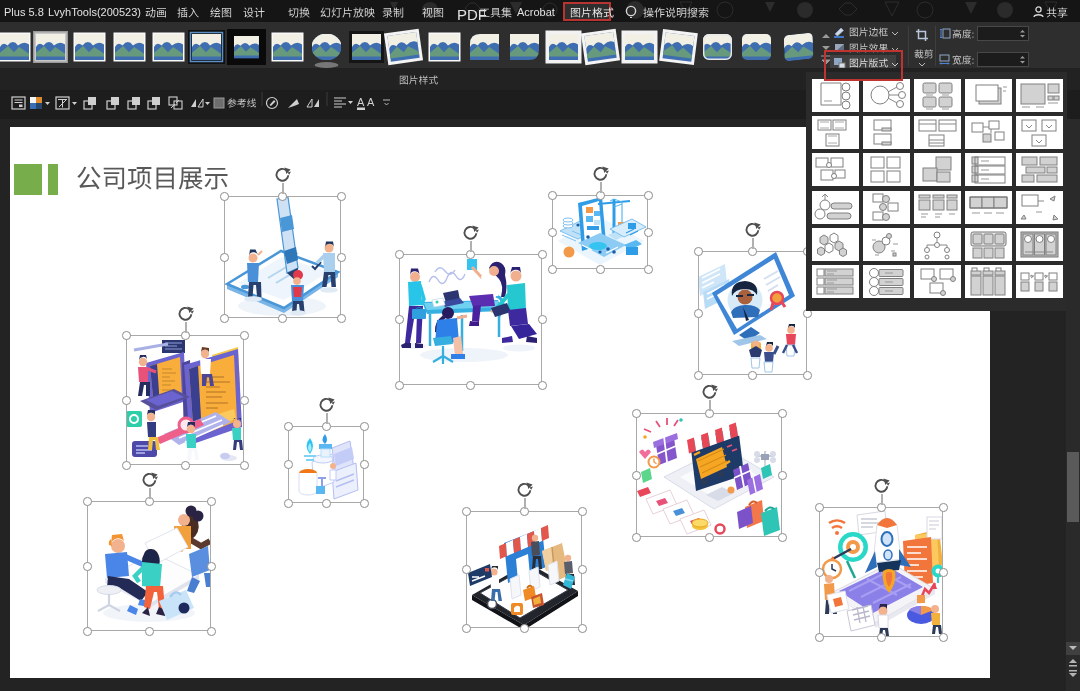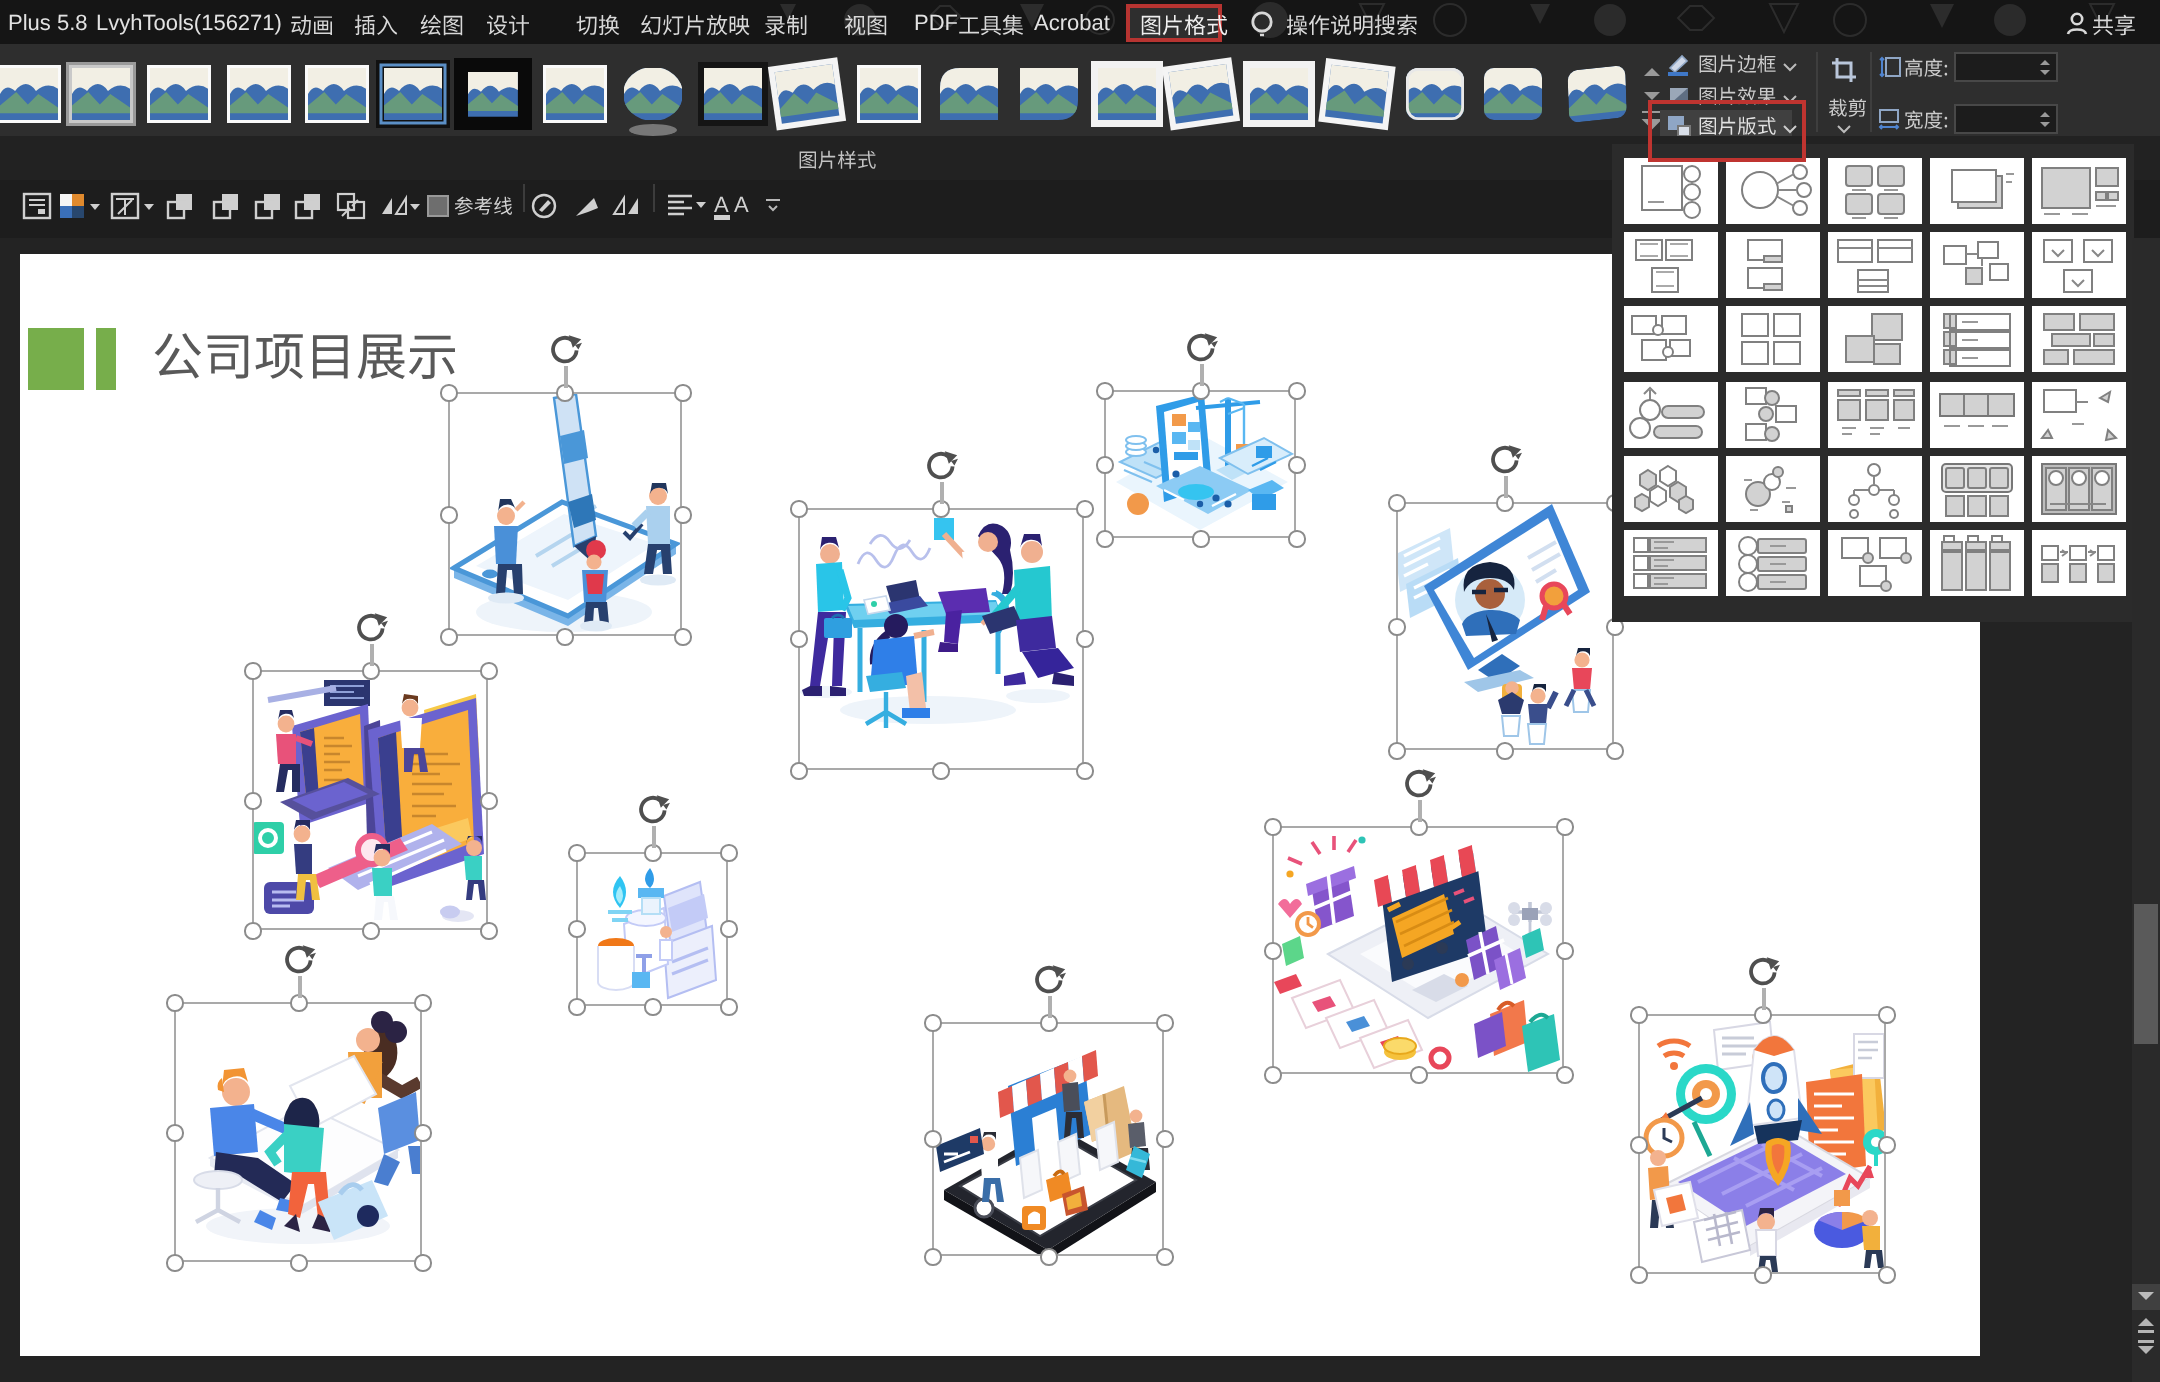--- a/index.html
+++ b/index.html
@@ -25,21 +25,21 @@
       <path d="M465 3 l6 0 l6 6 l-6 6 l-6 0 l-6 -6 Z" stroke="#2c2c2c"></path>
       <path d="M505 2 L512 16 L519 2 Z" stroke="#2c2c2c"></path>
       <circle cx="545" cy="10" r="8" stroke="#2c2c2c"></circle>
       <path d="M585 2 L591 14 L597 2 Z" fill="#2c2c2c"></path>
       <circle cx="625" cy="10" r="8" fill="#2b2b2b"></circle>
       <path d="M665 2 L671 14 L677 2 Z" stroke="#2c2c2c"></path>
     </svg>
 
 <span class="lat" style="left:4px;top:6px;font-size:11px">Plus 5.8</span>
 
-<span class="lat" style="left:48px;top:6px;font-size:11px">LvyhTools(156271)</span>
+<span class="lat" style="left:48px;top:6px;font-size:11px">LvyhTools(200523)</span>
 
 <svg style="position:absolute;left:145px;top:6.5px" width="24" height="15">
       <path d="M1 1.3V2.1H5.2V1.3ZM7.2 0.6C7.2 1.4 7.2 2.2 7.1 3H5.6V3.8H7.1C7 6.3 6.5 8.6 5 10C5.3 10.1 5.5 10.4 5.7 10.5C7.3 9 7.8 6.5 7.9 3.8H9.6C9.4 7.7 9.3 9.1 9 9.5C8.9 9.6 8.8 9.6 8.6 9.6C8.3 9.6 7.8 9.6 7.1 9.6C7.3 9.8 7.4 10.2 7.4 10.4C8 10.4 8.6 10.4 8.9 10.4C9.3 10.4 9.5 10.3 9.7 10C10.1 9.5 10.2 7.9 10.4 3.4C10.4 3.3 10.4 3 10.4 3H8C8 2.2 8 1.4 8 0.6ZM1 9.2 1 9.2V9.2C1.2 9.1 1.6 8.9 4.7 8.2L4.9 9L5.6 8.7C5.4 8 4.9 6.7 4.5 5.7L3.8 5.9C4 6.4 4.3 7 4.5 7.5L1.8 8.1C2.3 7.1 2.7 5.9 3 4.7H5.4V4H0.6V4.7H2.1C1.8 6 1.4 7.3 1.2 7.7C1 8.1 0.9 8.4 0.7 8.4C0.8 8.6 0.9 9 1 9.2Z M12 1.2V1.9H21V1.2ZM13.8 3.2V8.1H19.1V3.2ZM14.5 6H16.1V7.4H14.5ZM16.8 6H18.4V7.4H16.8ZM14.5 3.9H16.1V5.3H14.5ZM16.8 3.9H18.4V5.3H16.8ZM12 3.9V10H20.2V10.5H21V3.8H20.2V9.2H12.8V3.9Z" fill="#d8d8d8"></path>
     </svg>
 
 <svg style="position:absolute;left:177px;top:6.5px" width="24" height="15">
       <path d="M8.1 7V7.7H9.3V9.3H7.6V3.8H10.4V3H7.6V1.6C8.5 1.5 9.3 1.4 9.9 1.2L9.5 0.5C8.3 0.9 6.1 1.1 4.4 1.2C4.5 1.4 4.6 1.7 4.6 1.9C5.3 1.9 6.1 1.8 6.9 1.7V3H4V3.8H6.9V9.3H5.1V7.7H6.4V7H5.1V5.7C5.5 5.5 6 5.4 6.4 5.2L6 4.5C5.6 4.8 4.9 5 4.3 5.2V10.5H5.1V10H9.3V10.6H10.1V4.9H8V5.6H9.3V7ZM1.8 0.4V2.7H0.6V3.4H1.8V5.9L0.4 6.3L0.6 7.1L1.8 6.7V9.6C1.8 9.7 1.7 9.8 1.6 9.8C1.5 9.8 1.2 9.8 0.8 9.8C0.9 10 1 10.3 1 10.5C1.6 10.5 2 10.5 2.2 10.4C2.5 10.2 2.6 10 2.6 9.6V6.5L3.8 6.1L3.7 5.4L2.6 5.7V3.4H3.6V2.7H2.6V0.4Z M14.2 1.4C15 1.9 15.5 2.5 16 3.2C15.3 6.3 13.9 8.5 11.5 9.8C11.7 10 12.1 10.3 12.2 10.5C14.4 9.2 15.9 7.2 16.7 4.3C17.9 6.5 18.7 9 21.2 10.4C21.2 10.2 21.5 9.7 21.6 9.5C17.9 7.3 18.3 3.2 14.8 0.7Z" fill="#d8d8d8"></path>
     </svg>
 
 <svg style="position:absolute;left:210px;top:6.5px" width="24" height="15">
@@ -59,21 +59,21 @@
     </svg>
 
 <svg style="position:absolute;left:382px;top:6.5px" width="24" height="15">
       <path d="M1.5 6.2C2.2 6.6 3.1 7.2 3.5 7.6L4.1 7.1C3.6 6.6 2.7 6.1 2 5.7ZM1.5 1.1V1.8H8.1L8.1 2.8H1.8V3.6H8.1L8 4.6H0.7V5.3H5.1V7.3C3.5 8 1.8 8.7 0.7 9.1L1.2 9.8C2.3 9.4 3.7 8.7 5.1 8.1V9.7C5.1 9.8 5 9.9 4.8 9.9C4.7 9.9 4 9.9 3.4 9.9C3.5 10.1 3.6 10.4 3.7 10.6C4.5 10.6 5.1 10.6 5.4 10.5C5.8 10.3 5.9 10.1 5.9 9.7V7.1C6.9 8.5 8.2 9.6 9.9 10.1C10.1 9.9 10.3 9.6 10.5 9.4C9.3 9.1 8.3 8.5 7.4 7.7C8.1 7.3 9 6.7 9.6 6.1L8.9 5.6C8.4 6.1 7.6 6.8 6.9 7.2C6.5 6.8 6.2 6.2 5.9 5.7V5.3H10.3V4.6H8.8C8.9 3.5 9 2.1 9 1.1L8.4 1L8.2 1.1Z M18.4 1.5V7.5H19.2V1.5ZM20.4 0.6V9.4C20.4 9.6 20.3 9.7 20.2 9.7C20 9.7 19.3 9.7 18.7 9.6C18.8 9.9 18.9 10.3 19 10.5C19.8 10.5 20.4 10.5 20.7 10.4C21.1 10.2 21.2 10 21.2 9.4V0.6ZM12.6 0.7C12.3 1.8 12 2.9 11.5 3.6C11.7 3.7 12 3.8 12.2 3.9C12.4 3.6 12.6 3.2 12.7 2.8H14.2V3.9H11.5V4.7H14.2V5.8H12V9.7H12.7V6.6H14.2V10.5H15V6.6H16.5V8.8C16.5 8.9 16.5 9 16.3 9C16.2 9 15.9 9 15.4 9C15.5 9.2 15.6 9.5 15.6 9.7C16.2 9.7 16.7 9.7 16.9 9.6C17.2 9.4 17.3 9.2 17.3 8.8V5.8H15V4.7H17.6V3.9H15V2.8H17.2V2H15V0.5H14.2V2H13C13.1 1.7 13.2 1.3 13.3 0.9Z" fill="#d8d8d8"></path>
     </svg>
 
 <svg style="position:absolute;left:422px;top:6.5px" width="24" height="15">
       <path d="M4.9 1V6.8H5.8V1.7H9.2V6.8H10V1ZM1.7 0.8C2.1 1.3 2.5 1.9 2.7 2.3L3.4 1.8C3.2 1.5 2.8 0.9 2.3 0.5ZM7 2.5V4.7C7 6.4 6.7 8.5 3.9 10C4.1 10.1 4.3 10.4 4.4 10.6C6.1 9.7 6.9 8.5 7.4 7.3V9.5C7.4 10.2 7.7 10.4 8.4 10.4H9.4C10.4 10.4 10.5 9.9 10.6 8.2C10.4 8.2 10.1 8.1 9.9 7.9C9.9 9.5 9.8 9.8 9.4 9.8H8.5C8.2 9.8 8.2 9.7 8.2 9.4V6.6H7.6C7.8 6 7.8 5.3 7.8 4.7V2.5ZM0.7 2.3V3.1H3.4C2.7 4.5 1.6 5.9 0.4 6.6C0.5 6.8 0.7 7.2 0.8 7.4C1.2 7.1 1.7 6.7 2.1 6.3V10.5H2.9V5.8C3.3 6.3 3.7 6.9 3.9 7.3L4.5 6.6C4.3 6.4 3.5 5.5 3.1 5C3.6 4.3 4.1 3.5 4.4 2.6L3.9 2.3L3.8 2.3Z M15.1 6.6C16 6.8 17.1 7.2 17.7 7.5L18.1 6.9C17.5 6.6 16.4 6.3 15.5 6.1ZM14 8C15.5 8.2 17.4 8.6 18.5 9L18.9 8.4C17.8 8 15.9 7.6 14.4 7.4ZM11.9 0.9V10.6H12.7V10.1H20.3V10.6H21.1V0.9ZM12.7 9.4V1.7H20.3V9.4ZM15.6 1.9C15 2.8 14.1 3.7 13.1 4.2C13.3 4.3 13.6 4.6 13.7 4.7C14 4.5 14.4 4.2 14.7 3.9C15 4.3 15.4 4.6 15.9 4.9C14.9 5.3 13.9 5.7 12.9 5.9C13.1 6 13.2 6.3 13.3 6.5C14.4 6.3 15.5 5.9 16.6 5.3C17.5 5.8 18.5 6.2 19.6 6.4C19.7 6.2 19.9 5.9 20.1 5.8C19.1 5.6 18.1 5.3 17.3 4.9C18.1 4.4 18.8 3.8 19.2 3L18.8 2.7L18.6 2.8H15.8C16 2.6 16.1 2.4 16.2 2.1ZM15.2 3.5 15.2 3.4H18.1C17.7 3.8 17.2 4.2 16.6 4.6C16 4.2 15.5 3.9 15.2 3.5Z" fill="#d8d8d8"></path>
     </svg>
 
-<span class="lat" style="left:457px;top:6px;font-size:11px">PDF</span>
+<span class="lat" style="left:457px;top:6px;font-size:15px">PDF</span>
 <svg style="position:absolute;left:479px;top:6.5px" width="35" height="15">
       <path d="M0.6 8.9V9.7H10.5V8.9H5.9V2.5H9.9V1.7H1.1V2.5H5V8.9Z M17.7 8.8C18.9 9.3 20.2 10 20.9 10.6L21.6 10C20.8 9.4 19.4 8.7 18.2 8.2ZM14.6 8.2C13.9 8.8 12.6 9.5 11.4 10C11.6 10.1 11.9 10.4 12 10.6C13.2 10.1 14.5 9.4 15.4 8.7ZM13.3 1V7.4H11.6V8.1H21.5V7.4H19.8V1ZM14.1 7.4V6.4H19V7.4ZM14.1 3.2H19V4.2H14.1ZM14.1 2.6V1.7H19V2.6ZM14.1 4.8H19V5.8H14.1Z M27.1 6.5V7.2H22.6V7.9H26.3C25.3 8.7 23.7 9.4 22.3 9.7C22.5 9.9 22.7 10.2 22.9 10.4C24.3 10 25.9 9.2 27.1 8.2V10.5H27.9V8.2C29 9.1 30.7 9.9 32.1 10.4C32.2 10.1 32.5 9.8 32.6 9.7C31.3 9.3 29.7 8.7 28.7 7.9H32.4V7.2H27.9V6.5ZM27.4 3.6V4.3H24.7V3.6ZM27.1 0.6C27.3 0.9 27.5 1.3 27.6 1.6H25.1C25.4 1.3 25.6 0.9 25.8 0.6L24.9 0.4C24.4 1.4 23.5 2.6 22.3 3.5C22.5 3.7 22.8 3.9 22.9 4.1C23.3 3.8 23.6 3.5 23.9 3.2V6.7H24.7V6.3H32.1V5.7H28.2V4.9H31.3V4.3H28.2V3.6H31.3V3H28.2V2.3H31.8V1.6H28.5C28.4 1.3 28.1 0.8 27.9 0.4ZM27.4 3H24.7V2.3H27.4ZM27.4 4.9V5.7H24.7V4.9Z" fill="#d8d8d8"></path>
     </svg>
 
 <span class="lat" style="left:517px;top:6px;font-size:11px">Acrobat</span>
 
 <div class="abs" style="left:563px;top:2px;width:48px;height:19px;background:#2e2e2e;border:2px solid #b73431"></div>
 <svg style="position:absolute;left:570px;top:6.5px" width="46" height="15">
       <path d="M4.1 6.6C5 6.8 6.1 7.2 6.7 7.5L7.1 6.9C6.5 6.6 5.4 6.3 4.5 6.1ZM3 8C4.5 8.2 6.4 8.6 7.5 9L7.9 8.4C6.8 8 4.9 7.6 3.4 7.4ZM0.9 0.9V10.6H1.7V10.1H9.3V10.6H10.1V0.9ZM1.7 9.4V1.7H9.3V9.4ZM4.6 1.9C4 2.8 3.1 3.7 2.1 4.2C2.3 4.3 2.6 4.6 2.7 4.7C3 4.5 3.4 4.2 3.7 3.9C4 4.3 4.4 4.6 4.9 4.9C3.9 5.3 2.9 5.7 1.9 5.9C2.1 6 2.2 6.3 2.3 6.5C3.4 6.3 4.5 5.9 5.6 5.3C6.5 5.8 7.5 6.2 8.6 6.4C8.7 6.2 8.9 5.9 9.1 5.8C8.1 5.6 7.1 5.3 6.3 4.9C7.1 4.4 7.8 3.8 8.2 3L7.8 2.7L7.6 2.8H4.8C5 2.6 5.1 2.4 5.2 2.1ZM4.2 3.5 4.2 3.4H7.1C6.7 3.8 6.2 4.2 5.6 4.6C5 4.2 4.5 3.9 4.2 3.5Z M13 0.7V4.4C13 6.3 12.8 8.4 11.4 9.9C11.6 10.1 11.9 10.4 12.1 10.6C13.1 9.5 13.5 8.1 13.7 6.7H18.3V10.6H19.2V5.9H13.8C13.8 5.4 13.8 4.9 13.8 4.4V4.1H20.9V3.3H17.8V0.5H17V3.3H13.8V0.7Z M28.3 2.3H30.7C30.4 3 30 3.7 29.4 4.2C28.9 3.7 28.5 3.1 28.2 2.6ZM24.2 0.4V2.8H22.6V3.6H24.1C23.8 5.1 23 6.8 22.3 7.8C22.5 7.9 22.7 8.3 22.7 8.5C23.3 7.8 23.8 6.6 24.2 5.3V10.5H25V5C25.3 5.5 25.7 6.1 25.9 6.4L26.4 5.8C26.2 5.5 25.3 4.4 25 4.1V3.6H26.3L26 3.8C26.2 3.9 26.5 4.2 26.6 4.4C27 4 27.4 3.6 27.7 3.2C28 3.7 28.4 4.2 28.9 4.7C28 5.5 26.9 6.1 25.8 6.5C25.9 6.6 26.1 7 26.2 7.2C26.5 7 26.8 6.9 27.1 6.8V10.6H27.9V10.1H30.9V10.5H31.7V6.7L32.2 6.9C32.4 6.7 32.6 6.4 32.7 6.2C31.7 5.9 30.7 5.4 30 4.7C30.8 3.9 31.4 3 31.8 1.8L31.3 1.6L31.1 1.6H28.7C28.9 1.3 29.1 1 29.2 0.6L28.4 0.4C28 1.6 27.3 2.6 26.4 3.4V2.8H25V0.4ZM27.9 9.4V7.2H30.9V9.4ZM27.6 6.5C28.3 6.2 28.9 5.8 29.4 5.3C30 5.7 30.6 6.2 31.3 6.5Z M40.8 1C41.4 1.4 42.1 2 42.4 2.4L43 1.8C42.6 1.5 41.9 0.9 41.4 0.5ZM39.2 0.5C39.2 1.2 39.2 1.8 39.3 2.5H33.6V3.3H39.3C39.6 7.4 40.5 10.6 42.3 10.6C43.2 10.6 43.5 10 43.6 8.1C43.4 8 43.1 7.8 42.9 7.6C42.8 9.1 42.7 9.7 42.4 9.7C41.3 9.7 40.5 7 40.2 3.3H43.4V2.5H40.1C40.1 1.8 40.1 1.2 40.1 0.5ZM33.6 9.4 33.9 10.2C35.3 9.9 37.3 9.5 39.2 9L39.1 8.3L36.8 8.8V5.7H38.9V4.9H34V5.7H36V8.9Z" fill="#efefef"></path>
     </svg>

